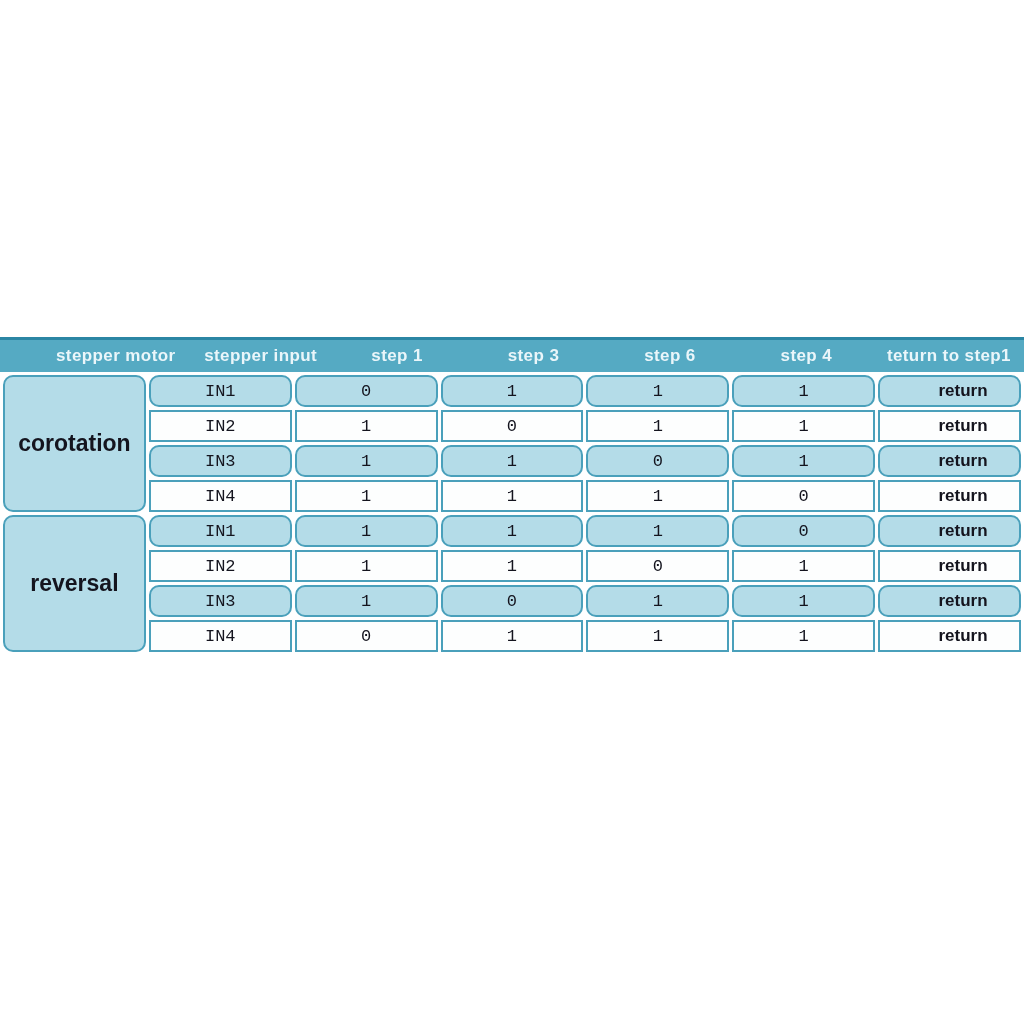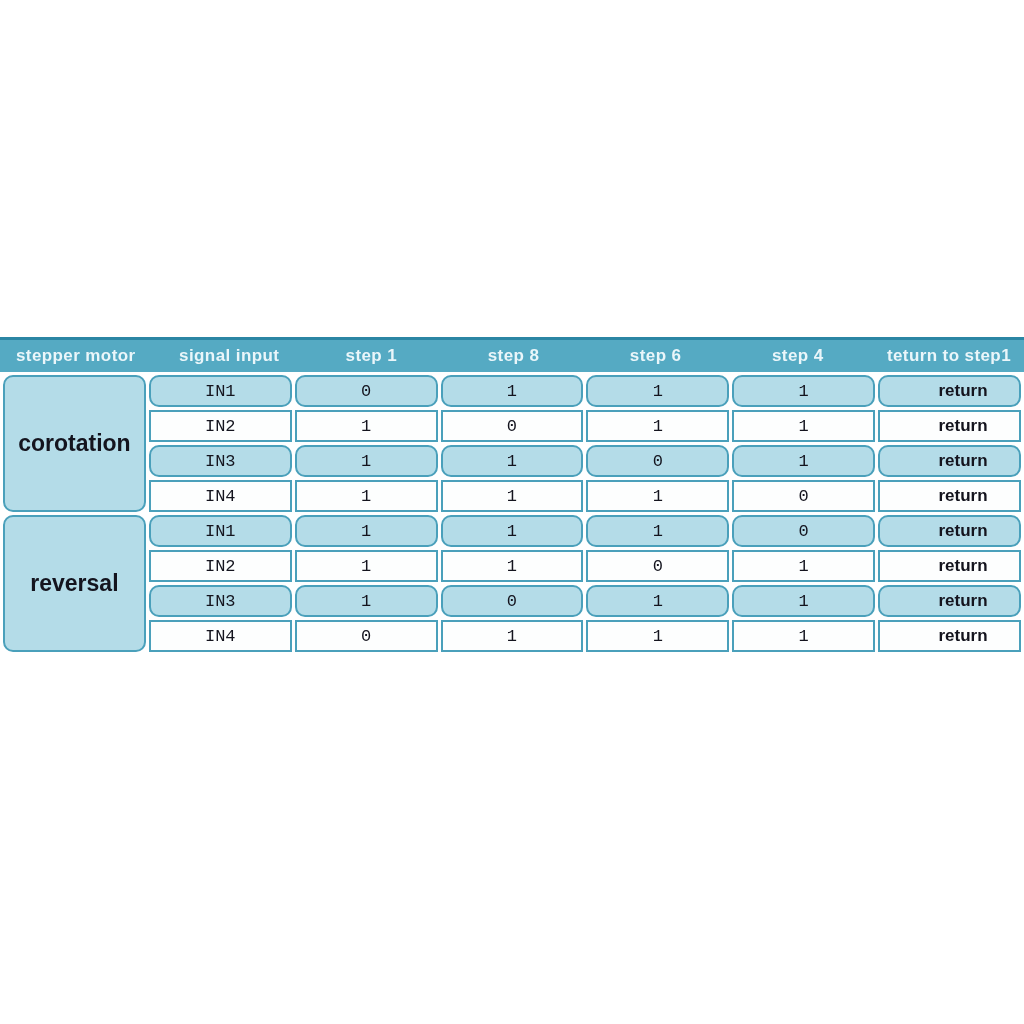--- a/index.html
+++ b/index.html
@@ -35,21 +35,21 @@
   .hcell {
     flex: 1 1 0;
     font-weight: bold;
     font-size: 17px;
     letter-spacing: 0.4px;
     color: var(--header-text);
     text-align: center;
     white-space: nowrap;
     overflow: hidden;
   }
-  .hcell.c0 { text-align: left; padding-left: 16px; }
+  .hcell.c0 { text-align: left; padding-left: 16px; margin-left: 40px; }
   .hcell.c6 { text-align: right; padding-right: 13px; }
   table.body {
     width: 1024px;
     table-layout: fixed;
     border-collapse: separate;
     border-spacing: 3px;
   }
   col { width: 14.2857%; }
   td {
     border: 2px solid var(--border);
@@ -80,23 +80,23 @@
     padding-left: 28px;
   }
 </style>
 </head>
 <body>
 
 <div class="table-wrap">
 
   <div class="header-row">
     <div class="hcell c0">stepper motor</div>
-    <div class="hcell c1">signal input</div>
+    <div class="hcell c1">stepper input</div>
     <div class="hcell c2">step 1</div>
-    <div class="hcell c3">step 8</div>
+    <div class="hcell c3">step 3</div>
     <div class="hcell c4">step 6</div>
     <div class="hcell c5">step 4</div>
     <div class="hcell c6">teturn to step1</div>
   </div>
 
   <table class="body">
     <colgroup>
       <col>
         <col>
         <col>

